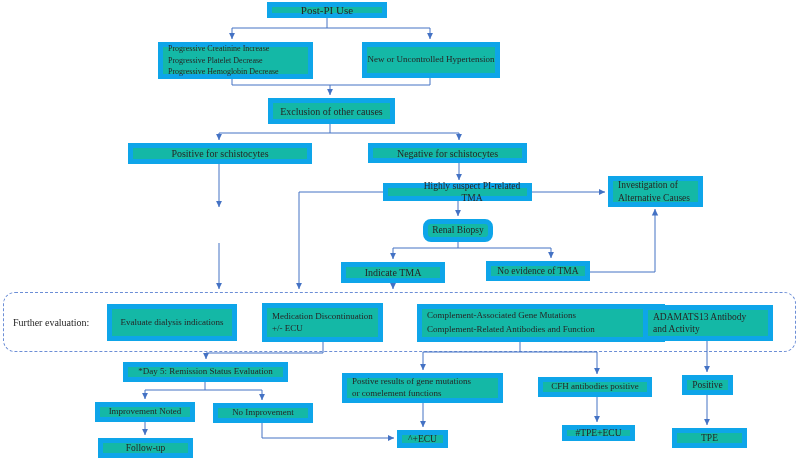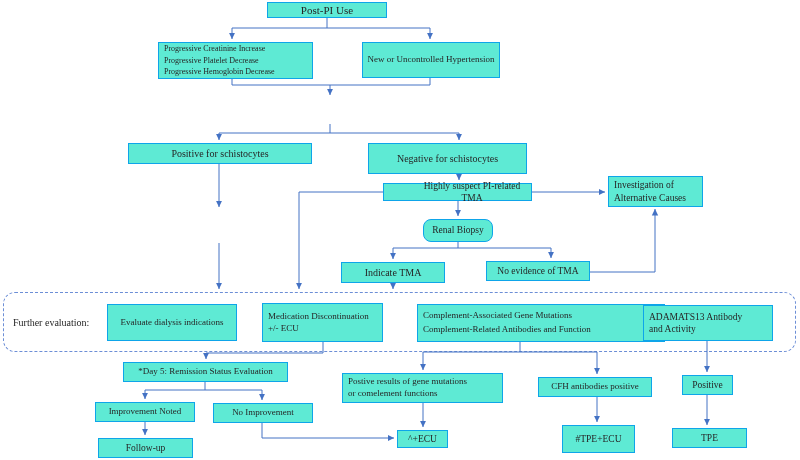--- a/index.html
+++ b/index.html
@@ -1,21 +1,21 @@
 <!DOCTYPE html>
 <html><head>
 <meta charset="utf-8">
 <style>
   html,body{margin:0;padding:0;background:#fff;}
   .stage{position:relative;width:800px;height:460px;background:#ffffff;
          font-family:"Liberation Serif", serif;color:#262626;overflow:hidden;}
   .dashed{position:absolute;left:3px;top:292px;width:793px;height:60px;
           border:1px dashed #6c8ed6;border-radius:12px;box-sizing:border-box;z-index:1;}
   svg.flow{position:absolute;left:0;top:0;width:800px;height:460px;z-index:2;pointer-events:none;}
-  .box{position:absolute;box-sizing:border-box;border:1px solid #0ea5e9;background:#5eead4;
+  .box{position:absolute;box-sizing:border-box;border:5px solid #0ea5e9;background:#14b8a6;
        display:flex;align-items:center;justify-content:center;text-align:center;
        line-height:1.3;z-index:3;}
   .left{flex-direction:column;align-items:flex-start;justify-content:center;
         text-align:center;padding:1px 5px;}
   .plainlabel{position:absolute;display:flex;align-items:center;z-index:3;}
   .f8{font-size:8px;}
   .f9{font-size:9px;}
   .f95{font-size:9.5px;}
   .f10{font-size:10px;}
   .f11{font-size:11px;}
@@ -81,26 +81,29 @@
   <div class="box left f8" style="left:158px;top:42px;width:155px;height:37px;line-height:1.45;">
     <span class="ln">Progressive Creatinine Increase</span>
     <span class="ln">Progressive Platelet Decrease</span>
     <span class="ln">Progressive Hemoglobin Decrease</span>
   </div>
 
   <div class="box f9" style="left:362px;top:42px;width:138px;height:36px;">
     <span>New or Uncontrolled Hypertension</span>
   </div>
 
+  <div class="box f10" style="left:268px;top:98px;width:127px;height:26px;">
+    <span>Exclusion of other causes</span>
+  </div>
 
   <div class="box f10" style="left:128px;top:143px;width:184px;height:21px;">
     <span>Positive for schistocytes</span>
   </div>
 
-  <div class="box f10" style="left:368px;top:143px;width:159px;height:31px;">
+  <div class="box f10" style="left:368px;top:143px;width:159px;height:20px;">
     <span>Negative for schistocytes</span>
   </div>
 
 
   <div class="box f95" style="left:383px;top:183px;width:149px;height:18px;padding-left:29px;">
     <span>Highly suspect PI-related TMA</span>
   </div>
 
   <div class="box left f95" style="left:608px;top:176px;width:95px;height:31px;">
     <span class="ln">Investigation of</span>
@@ -168,21 +171,21 @@
   </div>
 
   <div class="box f95" style="left:682px;top:375px;width:51px;height:20px;">
     <span>Positive</span>
   </div>
 
   <div class="box f95" style="left:397px;top:430px;width:51px;height:18px;">
     <span>^+ECU</span>
   </div>
 
-  <div class="box f95" style="left:562px;top:425px;width:73px;height:28px;font-family:Liberation Serif, serif;">
+  <div class="box f95" style="left:562px;top:425px;width:73px;height:16px;font-family:Liberation Serif, serif;">
     <span>#TPE+ECU</span>
   </div>
 
   <div class="box f95" style="left:672px;top:428px;width:75px;height:20px;">
     <span>TPE</span>
   </div>
 
 </div>
 
 </body></html>

